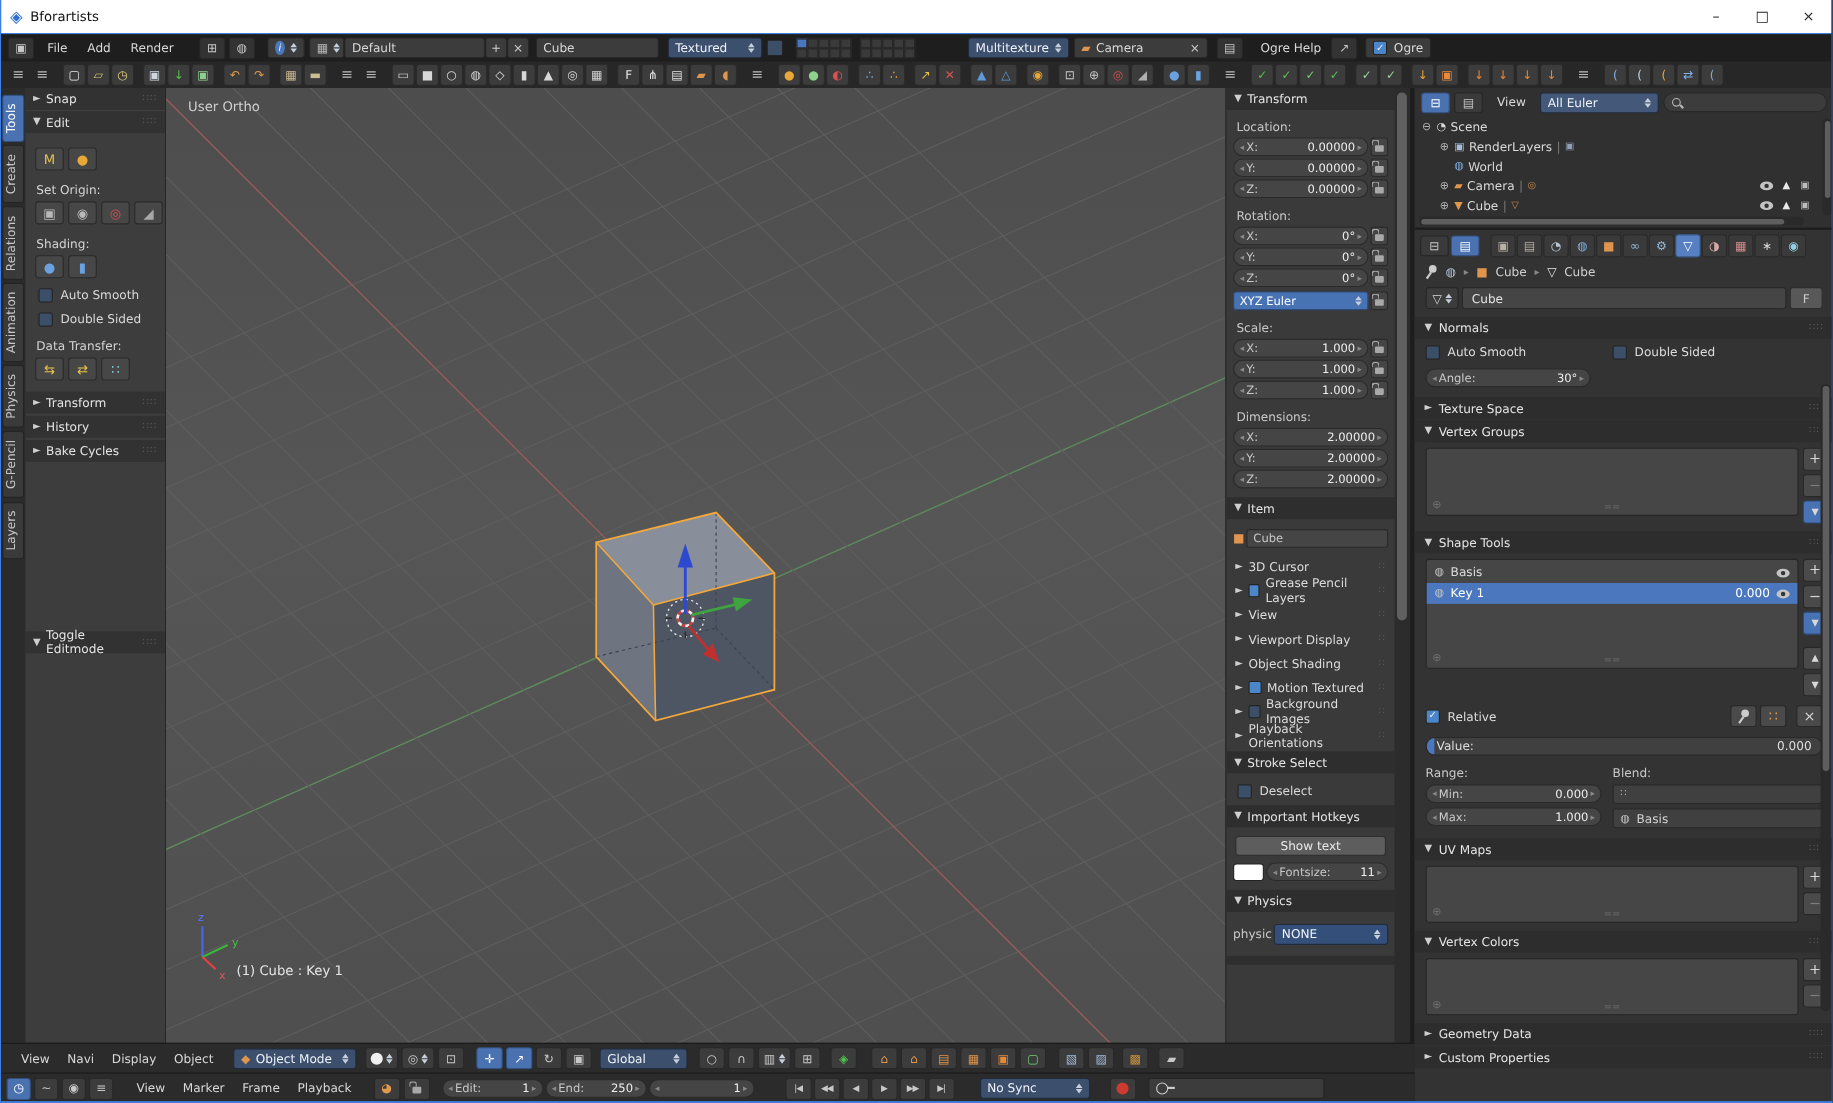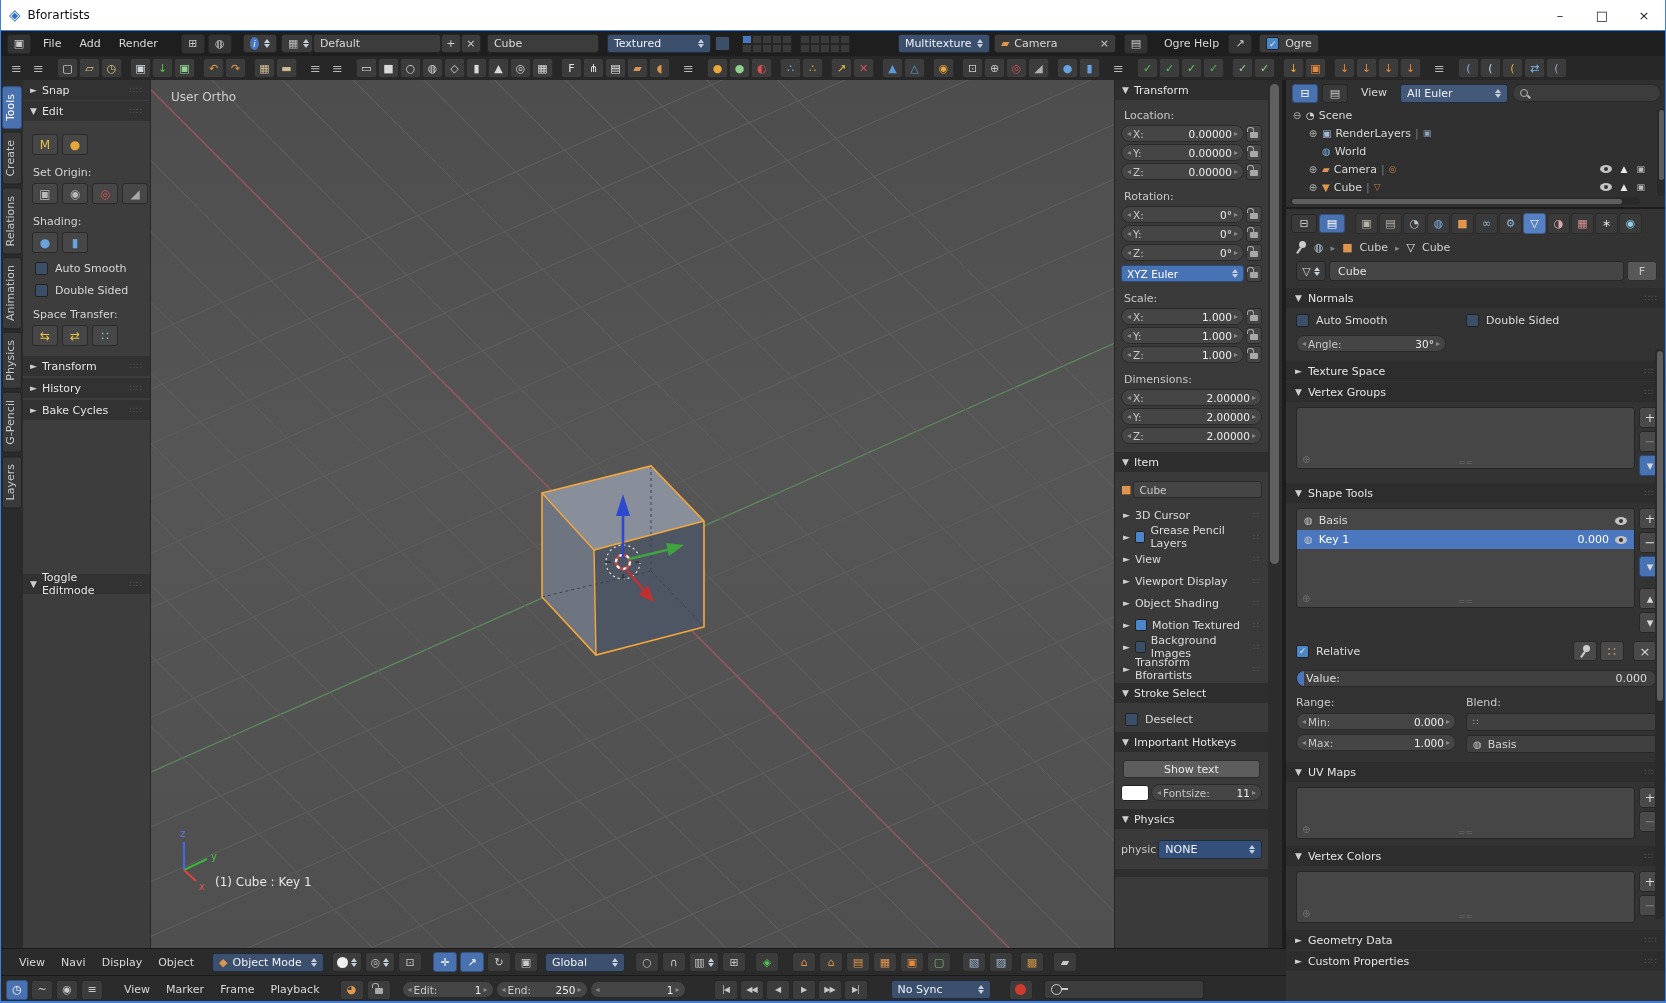--- a/index.html
+++ b/index.html
@@ -229,21 +229,21 @@
         </span>
     </div>
     <div class="field" style="width:128px">
       <span>Default</span>
     </div>
     <div class="sqbtn">+</div>
     <div class="sqbtn">×</div>
     <div class="field" style="margin-left:6px;width:112px">
       <span>Cube</span>
     </div>
-    <div class="dd" style="margin-left:8px;width:104px;background:#3c4f6d">
+    <div class="dd" style="margin-left:8px;width:86px;background:#3c4f6d">
       <span>Textured</span>
       <span class="ud">
           <i class="tri-u"></i>
           <i class="tri-d"></i>
         </span>
     </div>
     <span class="chk" style="margin-left:4px;width:15px;height:15px"></span>
     <div class="layergrid" style="margin-left:12px;gap:6px">
       <div class="lgroup">
         <span class="lcell on"></span>
@@ -465,21 +465,21 @@
         <span class="sbtn" style="color: rgb(106, 162, 224);">▮</span>
     </div>
     <div class="chkrow">
       <span class="chk"></span>
         <span>Auto Smooth</span>
     </div>
     <div class="chkrow">
       <span class="chk"></span>
         <span>Double Sided</span>
     </div>
-    <div class="shelf-label">Space Transfer:</div>
+    <div class="shelf-label">Data Transfer:</div>
     <div class="icons-row" style="margin-top:0">
       <span class="sbtn" style="color: rgb(232, 194, 74);">⇆</span>
         <span class="sbtn" style="color: rgb(232, 194, 74);">⇄</span>
         <span class="sbtn" style="color: rgb(127, 208, 208);">∷</span>
     </div>
     <div style="margin-top:10px">
 
         <div class="shelf-hdr" style="margin-bottom:2px">
           <span class="arr">►</span>
           <span>Transform</span>
@@ -833,21 +833,21 @@
         <div class="np-collapsed">
           <span class="arr">►</span>
           <span class="pcb off"></span>
           <span>Background Images</span>
           <span class="grip">∷</span>
         </div>
 
         <div class="np-collapsed">
           <span class="arr">►</span>
 
-          <span>Transform Bforartists</span>
+          <span>Playback Orientations</span>
           <span class="grip">∷</span>
         </div>
 
     </div>
     <div class="np-hdr" style="margin-top:3px">
       <span class="arr">▼</span>
         <span>Stroke Select</span>
     </div>
     <div class="chkrow" style="margin:9px 0 6px 10px">
       <span class="chk"></span>

